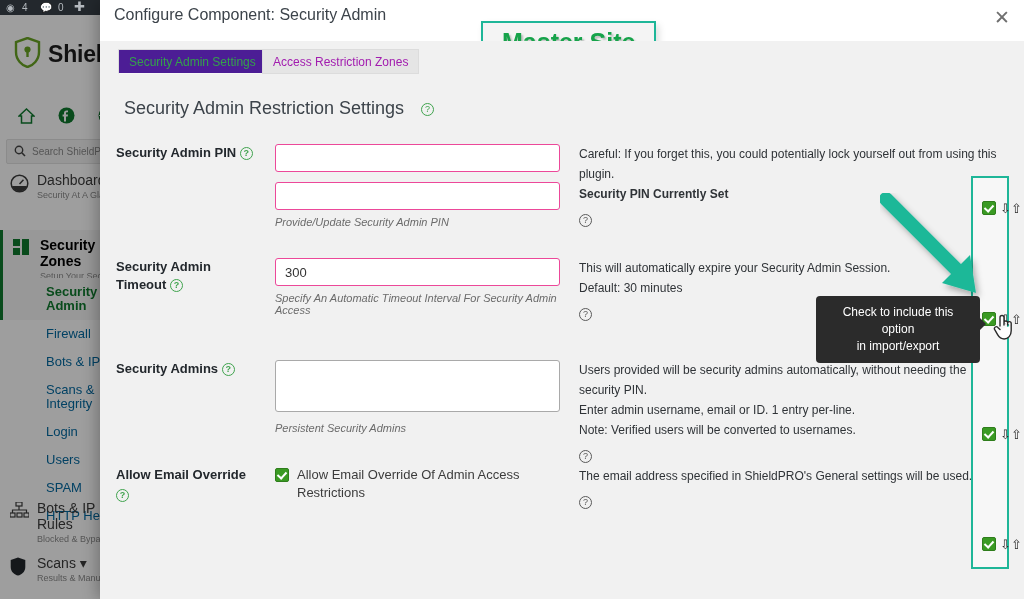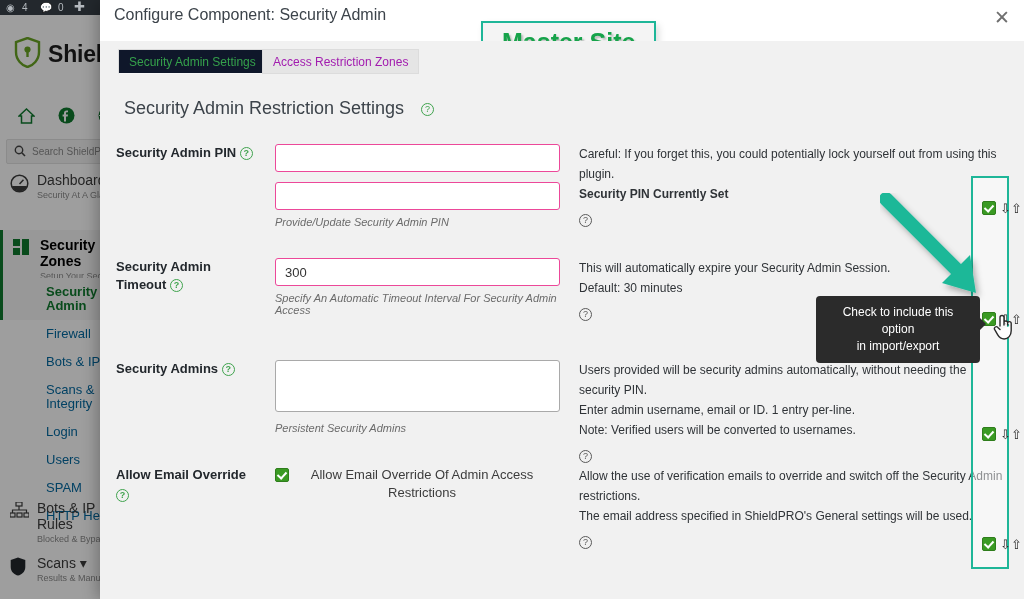--- a/index.html
+++ b/index.html
@@ -105,21 +105,21 @@
   #tabbar {
     position: absolute; left: 0; top: 41px; width: 924px; height: 37px;
     background: #f1f1f1;
   }
   .tab {
     position: absolute; top: 8px; height: 25px;
     display: flex; align-items: center; padding: 0 10px;
     font-size: 12px; border: 1px solid #dcdcdc;
     cursor: pointer; white-space: nowrap;
   }
-  .tab.active { left: 18px; background: #0f172a; color: #35a14b; border-bottom-color: #f6f6f6; }
+  .tab.active { left: 18px; background: #4c1d95; color: #35a14b; border-bottom-color: #f6f6f6; }
   .tab.inactive { left: 162px; background: #e5e5e5; color: #a21caf; }
 
   
   #modal-body {
     position: absolute; left: 0; top: 78px; width: 924px; height: 521px;
     background: #f1f1f1; overflow: hidden;
   }
   #section-title {
     position: absolute; left: 24px; top: 20px;
     font-size: 18px; color: #3c434a; display: flex; align-items: flex-start; gap: 17px;
@@ -167,21 +167,21 @@
     background: #3a9a23; border: 1px solid #2f7d1c; border-radius: 2px;
     position: relative; cursor: pointer; vertical-align: top;
   }
   .chk::after {
     content: ""; position: absolute; left: 3px; top: 1px;
     width: 4px; height: 7px; border: solid #fff;
     border-width: 0 2px 2px 0; transform: rotate(42deg);
   }
 
   .cbline { display: flex; gap: 8px; align-items: flex-start; }
-  .cbline .cbtxt { font-size: 13px; color: #3c3c3c; line-height: 18px; width: 250px; text-align: center; }
+  .cbline .cbtxt { font-size: 13px; color: #3c3c3c; line-height: 18px; width: 250px; }
 
   
   #ie-highlight {
     position: absolute; left: 971px; top: 176px;
     width: 38px; height: 393px;
     border: 2px solid #1eb698; background: rgba(255,255,255,0.45);
     z-index: 6; pointer-events: none;
   }
   .ie-cell {
     position: absolute; left: 982px; width: 40px; height: 18px;
@@ -419,21 +419,20 @@
         <span>Allow Email Override</span>
         <div style="margin-top:2px"><span class="q-ico">?</span></div>
       </div>
       <div class="ctrl">
         <div class="cbline">
           <span class="chk" style="margin-top:2px"></span>
           <span class="cbtxt">Allow Email Override Of Admin Access Restrictions</span>
         </div>
       </div>
       <div class="desc">
-        <div>Allow the use of verification emails to override and switch off the Security Admin restrictions.</div>
         <div>The email address specified in ShieldPRO's General settings will be used.</div>
         <div style="margin-top:6px"><span class="q-ico grey">?</span></div>
       </div>
     </div>
 
   </div>
 </div>
 
 <div id="ie-highlight"></div>
 

